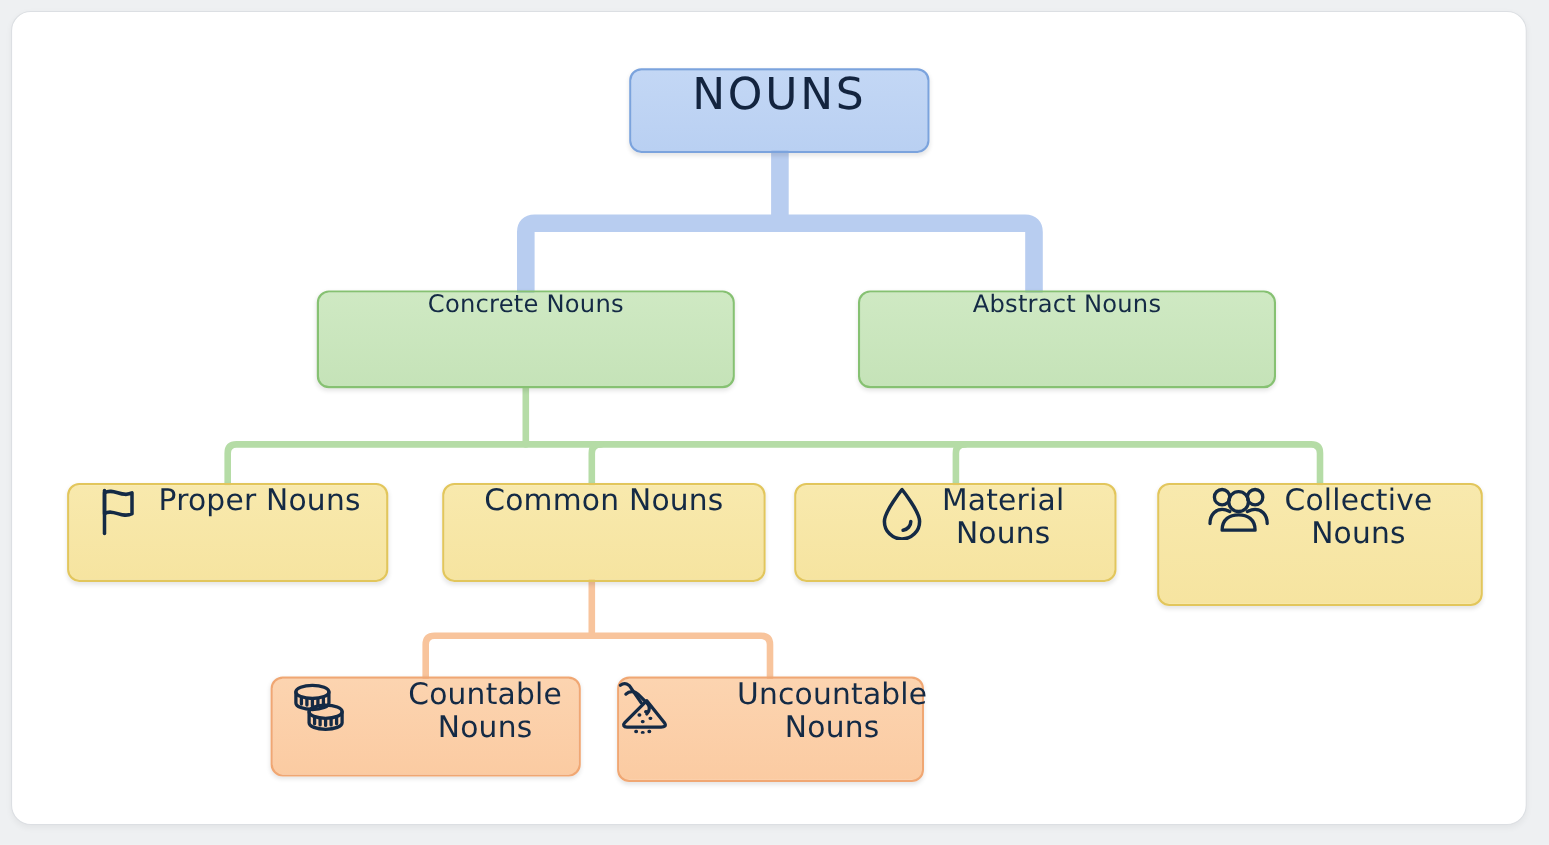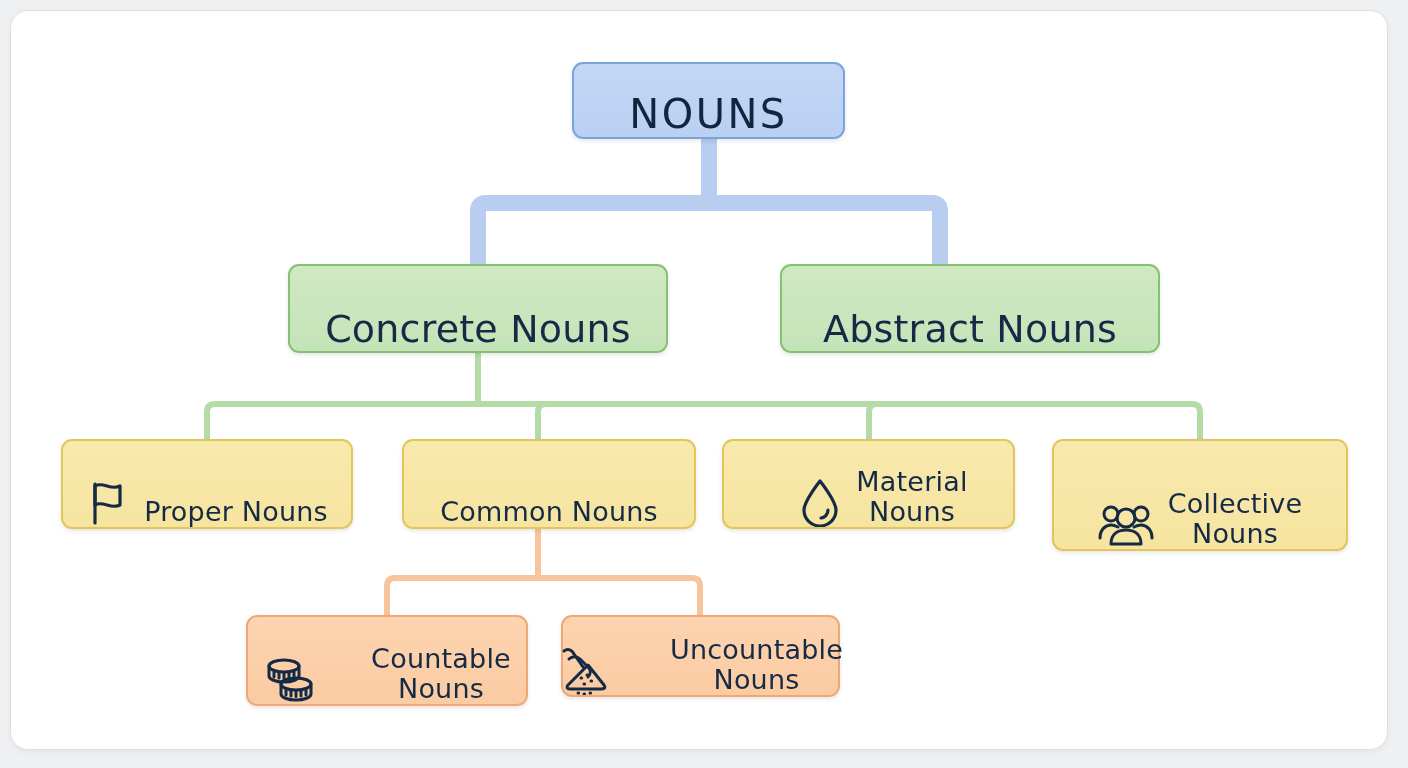--- a/index.html
+++ b/index.html
@@ -44,21 +44,21 @@
   }
 
   
   .node {
     position: absolute;
     box-sizing: border-box;
     border-radius: 11px;
     border-width: 2px;
     border-style: solid;
     display: flex;
-    align-items: flex-end;
+    align-items: flex-start;
     justify-content: center;
     gap: 14px;
     box-shadow: 0 2px 4px rgba(0,0,0,0.10);
   }
 
   .node .label {
     font-family: "DejaVu Sans", sans-serif;
     color: #142a45;
     text-align: center;
     line-height: 1.12;
@@ -75,21 +75,21 @@
     font-size: 40px;
     letter-spacing: 2.5px;
     color: #13243f;
   }
 
   
   .node.green {
     background: linear-gradient(180deg,#cfe9c3 0%, #c5e3b8 100%);
     border-color: #86c172;
   }
-  .node.green .label { font-size: 38px; }
+  .node.green .label { font-size: 22px; }
 
   
   .node.yellow {
     background: linear-gradient(180deg,#f8e9ad 0%, #f6e4a0 100%);
     border-color: #e3c košice;
     border-color: #e2c65c;
   }
   .node.yellow .label { font-size: 27px; }
 
   
@@ -201,21 +201,21 @@
           <path d="M18 30 L18 40 C18 43.3 24.7 46 33 46 C41.3 46 48 43.3 48 40 L48 30"></path>
           <path d="M11 18 L11 23 M16 19 L16 24 M21 19.5 L21 24.5 M26 19 L26 24 M31 18 L31 23"></path>
           <path d="M23 36 L23 41 M28 37 L28 42 M33 37.5 L33 42.5 M38 37 L38 42 M43 36 L43 41"></path>
         </g>
       </svg>
     </span>
     <span class="label">Countable
 Nouns</span>
   </div>
 
-  <div class="node orange" style="left:561px; top:615px; width:279px; height:82px;">
+  <div class="node orange" style="left:561px; top:615px; width:279px; height:96px;">
     <span class="icon">
       <svg width="58" height="50" viewBox="0 0 58 50">
         <g fill="none" stroke="#142a45" stroke-width="3" stroke-linecap="round" stroke-linejoin="round">
           <path d="M6 6 C10 3 14 5 16 9 L25 22"></path>
           <path d="M11 14 C14 11 19 11 22 14 L30 22 C33 25 33 29 30 32"></path>
           <path d="M30 20 L46 40 C48 43 46 44 43 44 L12 44 C9 44 8 42 10 40 Z"></path>
           <path d="M23 33 L23.6 33 M29 30 L29.6 30 M33 36 L33.6 36 M26 39 L26.6 39"></path>
           <path d="M20 48 L20.6 48 M26 49 L26.6 49 M32 48 L32.6 48"></path>
         </g>
       </svg>

